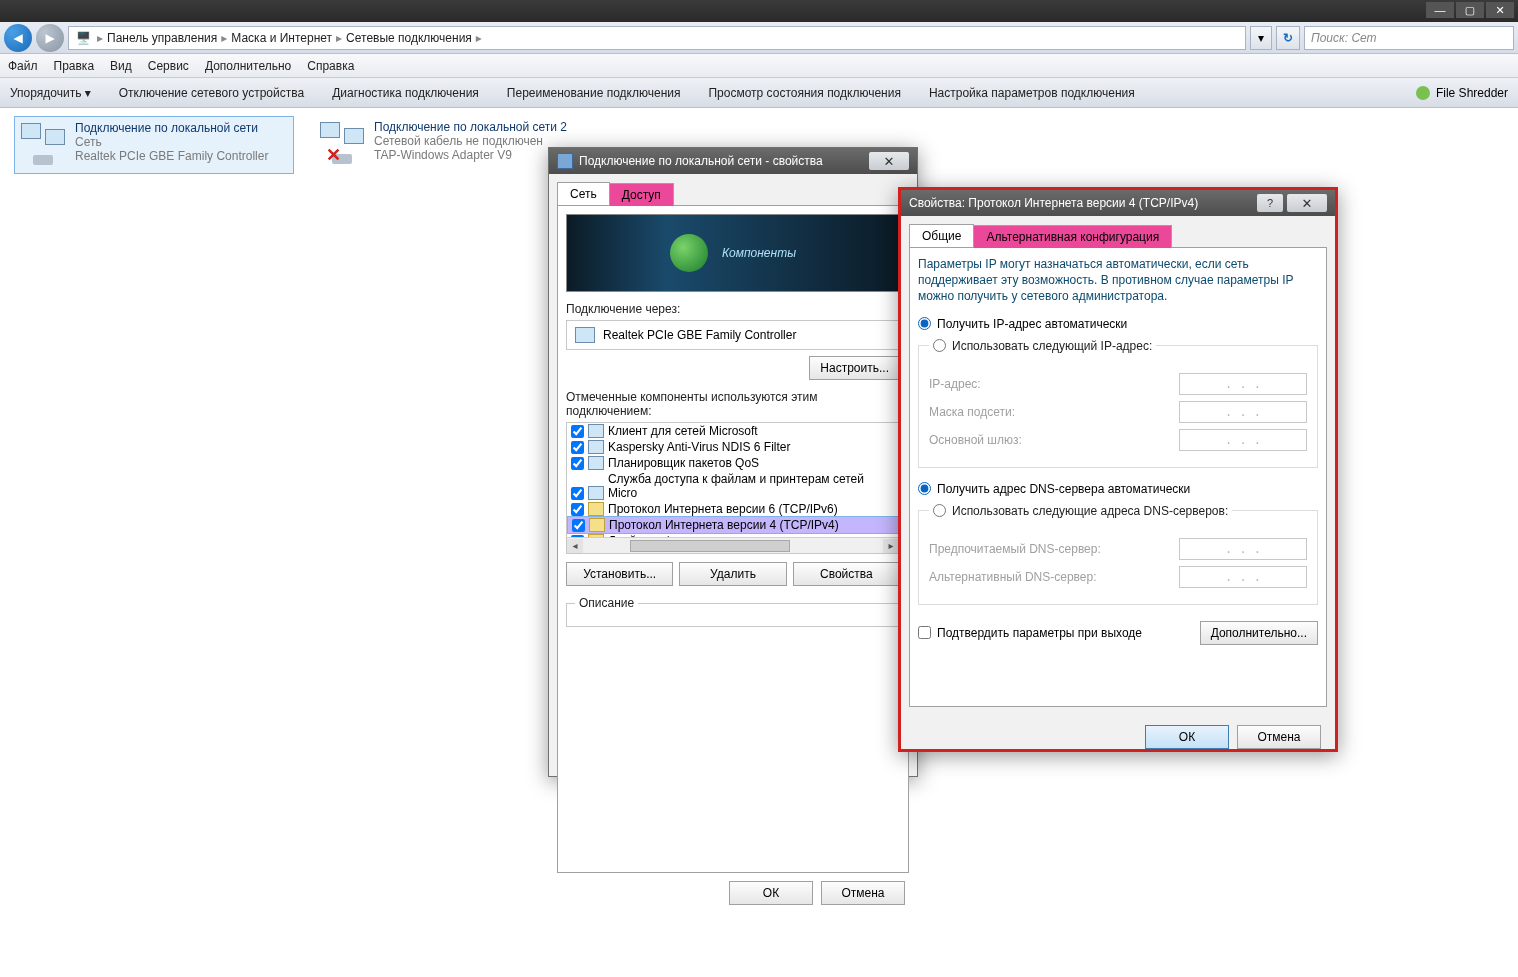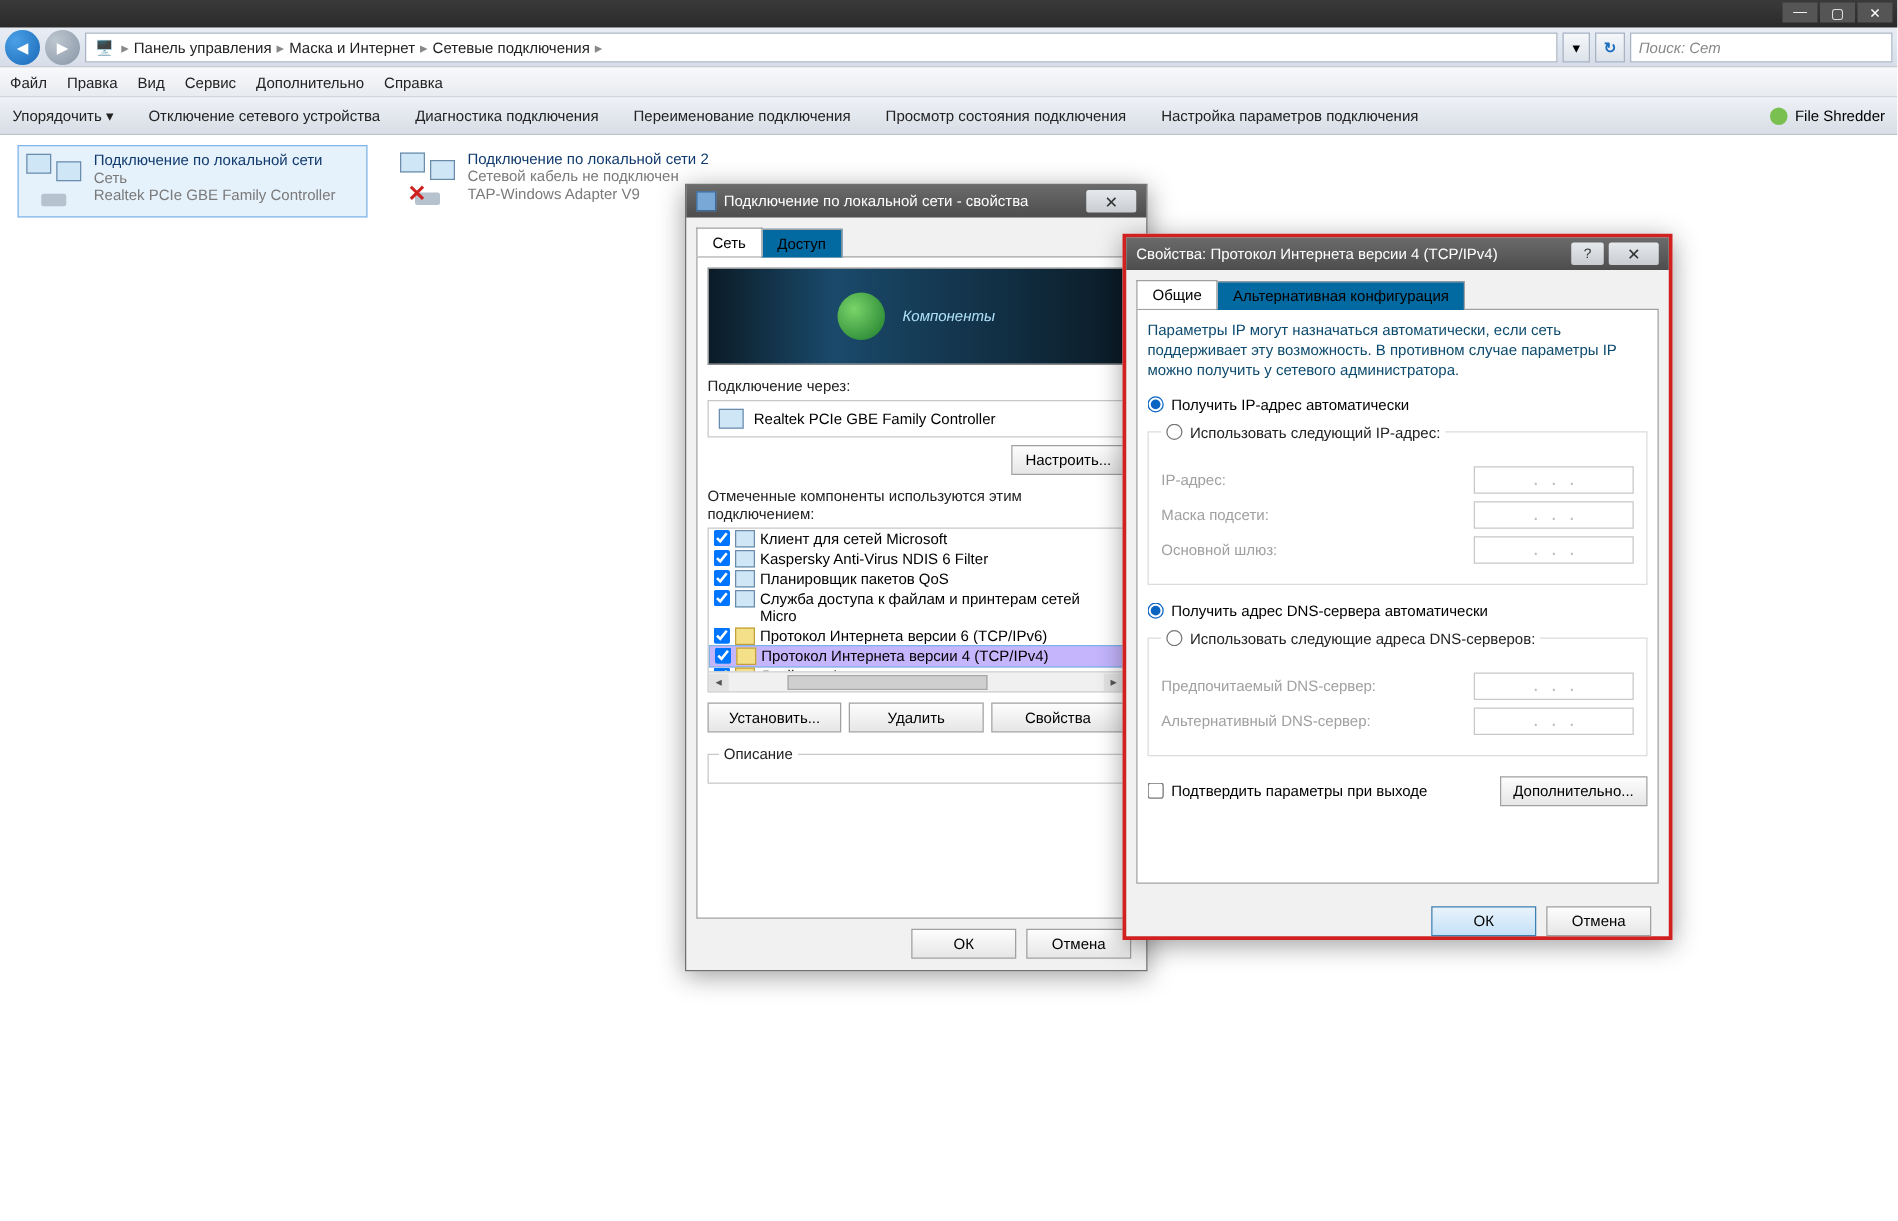--- a/index.html
+++ b/index.html
@@ -51,31 +51,31 @@
 .dlg-title{ height:26px; background:linear-gradient(#6b6b6b,#4d4d4d); color:#fff; display:flex; align-items:center; padding:0 8px; font-size:12px;}
 .dlg-title .spacer{ flex:1;}
 .dlg-title .close{ width:40px; height:18px; background:linear-gradient(#e6e9ec,#c9cdd2); color:#333; border-radius:2px; display:flex; align-items:center; justify-content:center; font-size:13px;}
 .dlg-title .help{ width:26px; height:18px; background:linear-gradient(#e6e9ec,#c9cdd2); color:#333; border-radius:2px; display:flex; align-items:center; justify-content:center; margin-right:4px; font-size:11px;}
 .dlg-title .ticon{ width:16px; height:16px; background:#7aa8d6; margin-right:6px; border:1px solid #3d6a98;}
 
 
 .dlg1{ left:548px; top:147px; width:370px; height:630px;}
 .tabs{ display:flex; margin:8px 8px 0 8px;}
 .tab{ padding:4px 12px; background:#fff; border:1px solid #a0a0a0; border-bottom:none; margin-right:-1px; position:relative; z-index:2;}
-.tab.inactive{ background:#0369a1; z-index:1; top:1px;}
-.tabbody{ background:#fff; border:1px solid #a0a0a0; margin:0 8px 8px 8px; padding:8px; height:530px; position:relative;}
+.tab.inactive{ background:#ec4899; z-index:1; top:1px;}
+.tabbody{ background:#fff; border:1px solid #a0a0a0; margin:0 8px 8px 8px; padding:8px; height:668px; position:relative;}
 .banner{ height:78px; background:linear-gradient(90deg,#0b1b26 0%,#1a4a6b 30%,#0b1b26 100%); display:flex; align-items:center; justify-content:center; color:#aee0f8; font-style:italic; font-size:18px; border:1px solid #888;}
 .banner .globe{ width:38px; height:38px; border-radius:19px; background:radial-gradient(circle at 35% 35%,#7ad46a,#1a7a2a); margin-right:14px;}
 .lbl{ margin:10px 0 4px 0; color:#222;}
 .adapter-box{ border:1px solid #c8c8c8; padding:6px 8px; display:flex; align-items:center; gap:8px;}
 .adapter-box .aicon{ width:20px; height:16px; background:#cfe6f7; border:1px solid #6b8caa;}
 .btnrow{ display:flex; justify-content:flex-end; margin-top:6px;}
 .wbtn{ min-width:84px; height:24px; background:linear-gradient(#fdfdfd,#e6e6e6); border:1px solid #a0a0a0; display:inline-flex; align-items:center; justify-content:center; padding:0 10px;}
 .complist{ border:1px solid #c8c8c8; height:132px; overflow:hidden; position:relative; background:#fff;}
-.complist .row{ display:flex; align-items:flex-start; gap:4px; padding:1px 4px;}
+.complist .row{ display:flex; align-items:flex-end; gap:4px; padding:1px 4px;}
 .complist .row.sel{ background:#c4b5fd; border:1px solid #7eb4ea; margin:-1px 0;}
 .complist input[type=checkbox]{ width:13px; height:13px;}
 .complist .cicon{ width:16px; height:14px; background:#cfe6f7; border:1px solid #6b8caa;}
 .complist .cicon.y{ background:#f5e08a; border-color:#c2a03a;}
 .scrolltrack{ position:absolute; bottom:0; left:0; right:0; height:16px; background:#f0f0f0; border-top:1px solid #d0d0d0; display:flex; align-items:center;}
 .scrolltrack .ar{ width:16px; height:14px; background:#e3e3e3; display:flex; align-items:center; justify-content:center; font-size:10px; color:#555;}
 .scrolltrack .thumb{ flex:0 0 160px; height:12px; background:#cfcfcf; border:1px solid #a8a8a8; margin-left:auto; margin-right:auto;}
 .btnrow3{ display:flex; gap:6px; margin-top:8px;}
 .btnrow3 .wbtn{ flex:1;}
 .fieldset{ border:1px solid #c8c8c8; padding:8px; margin-top:10px;}

